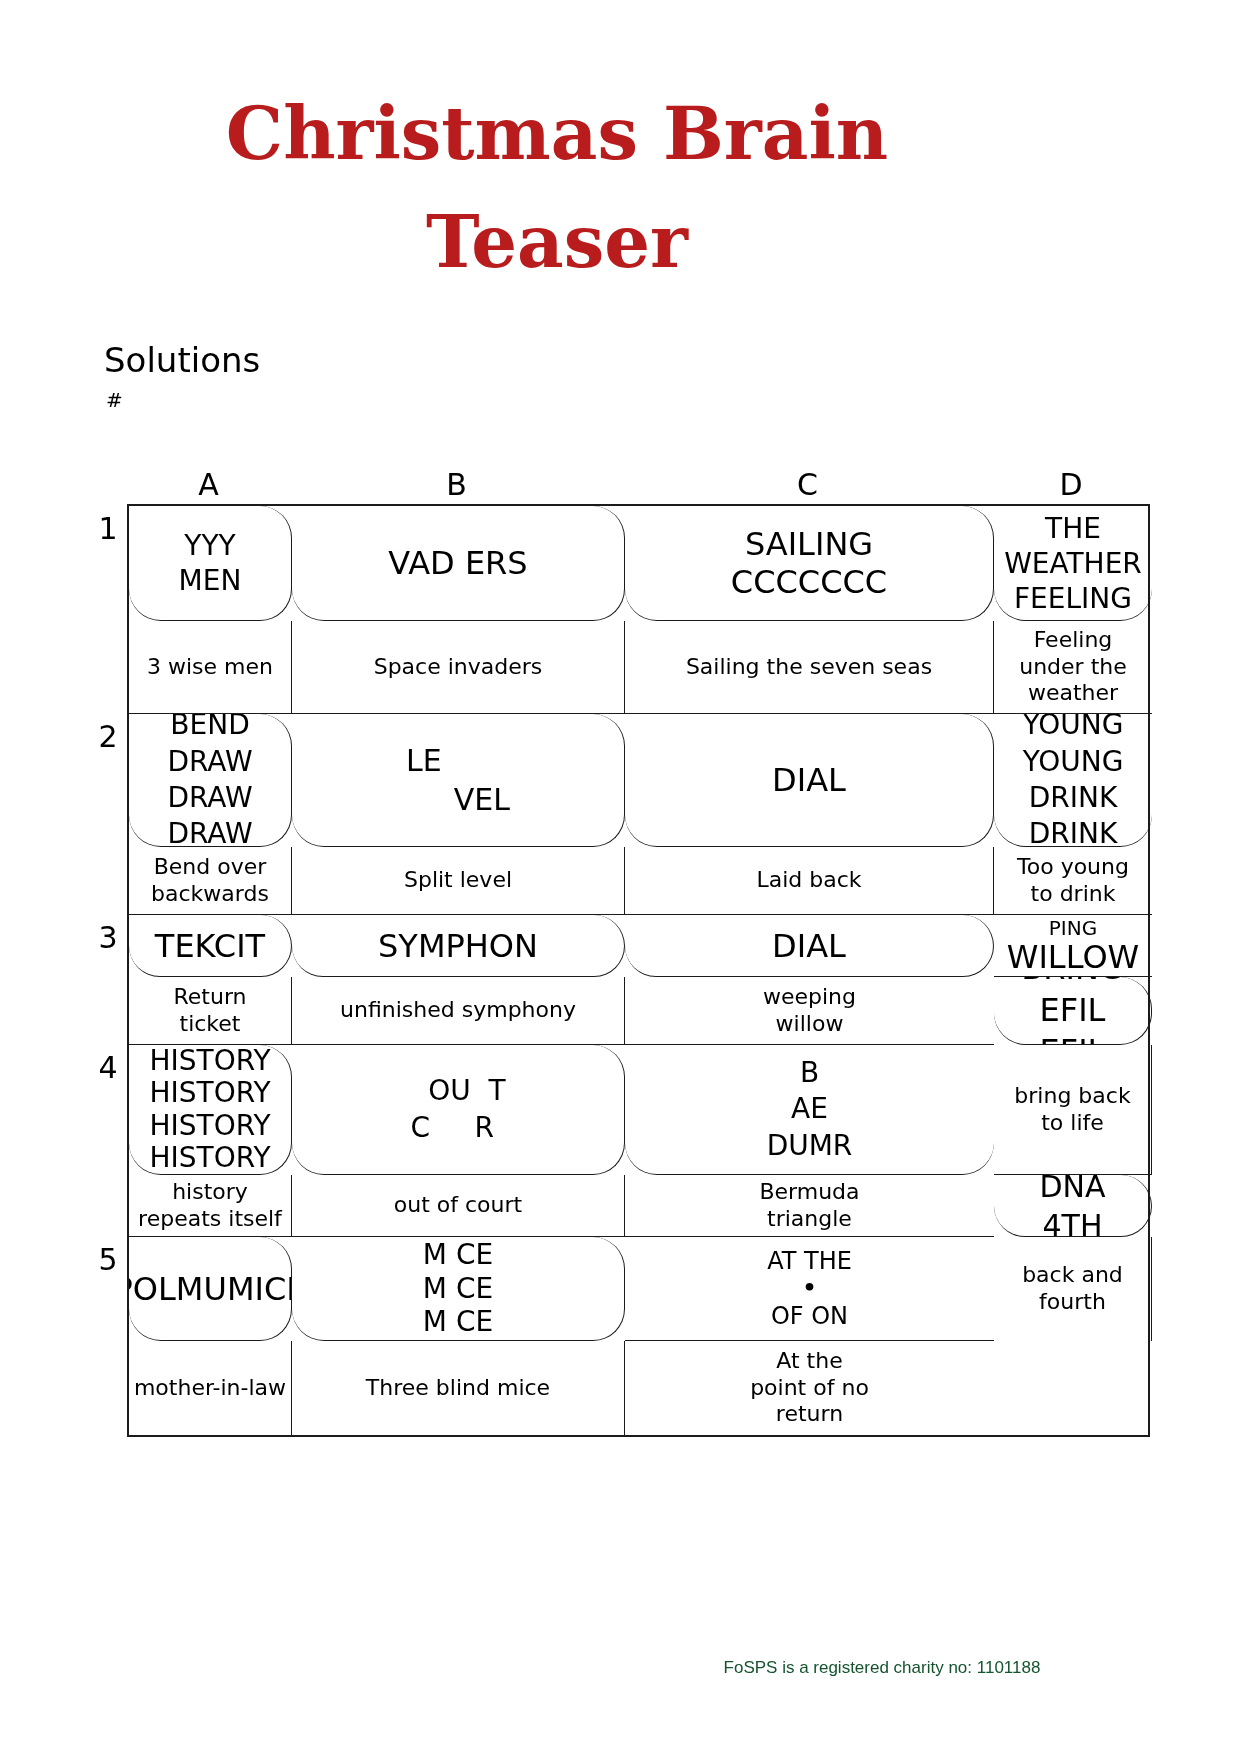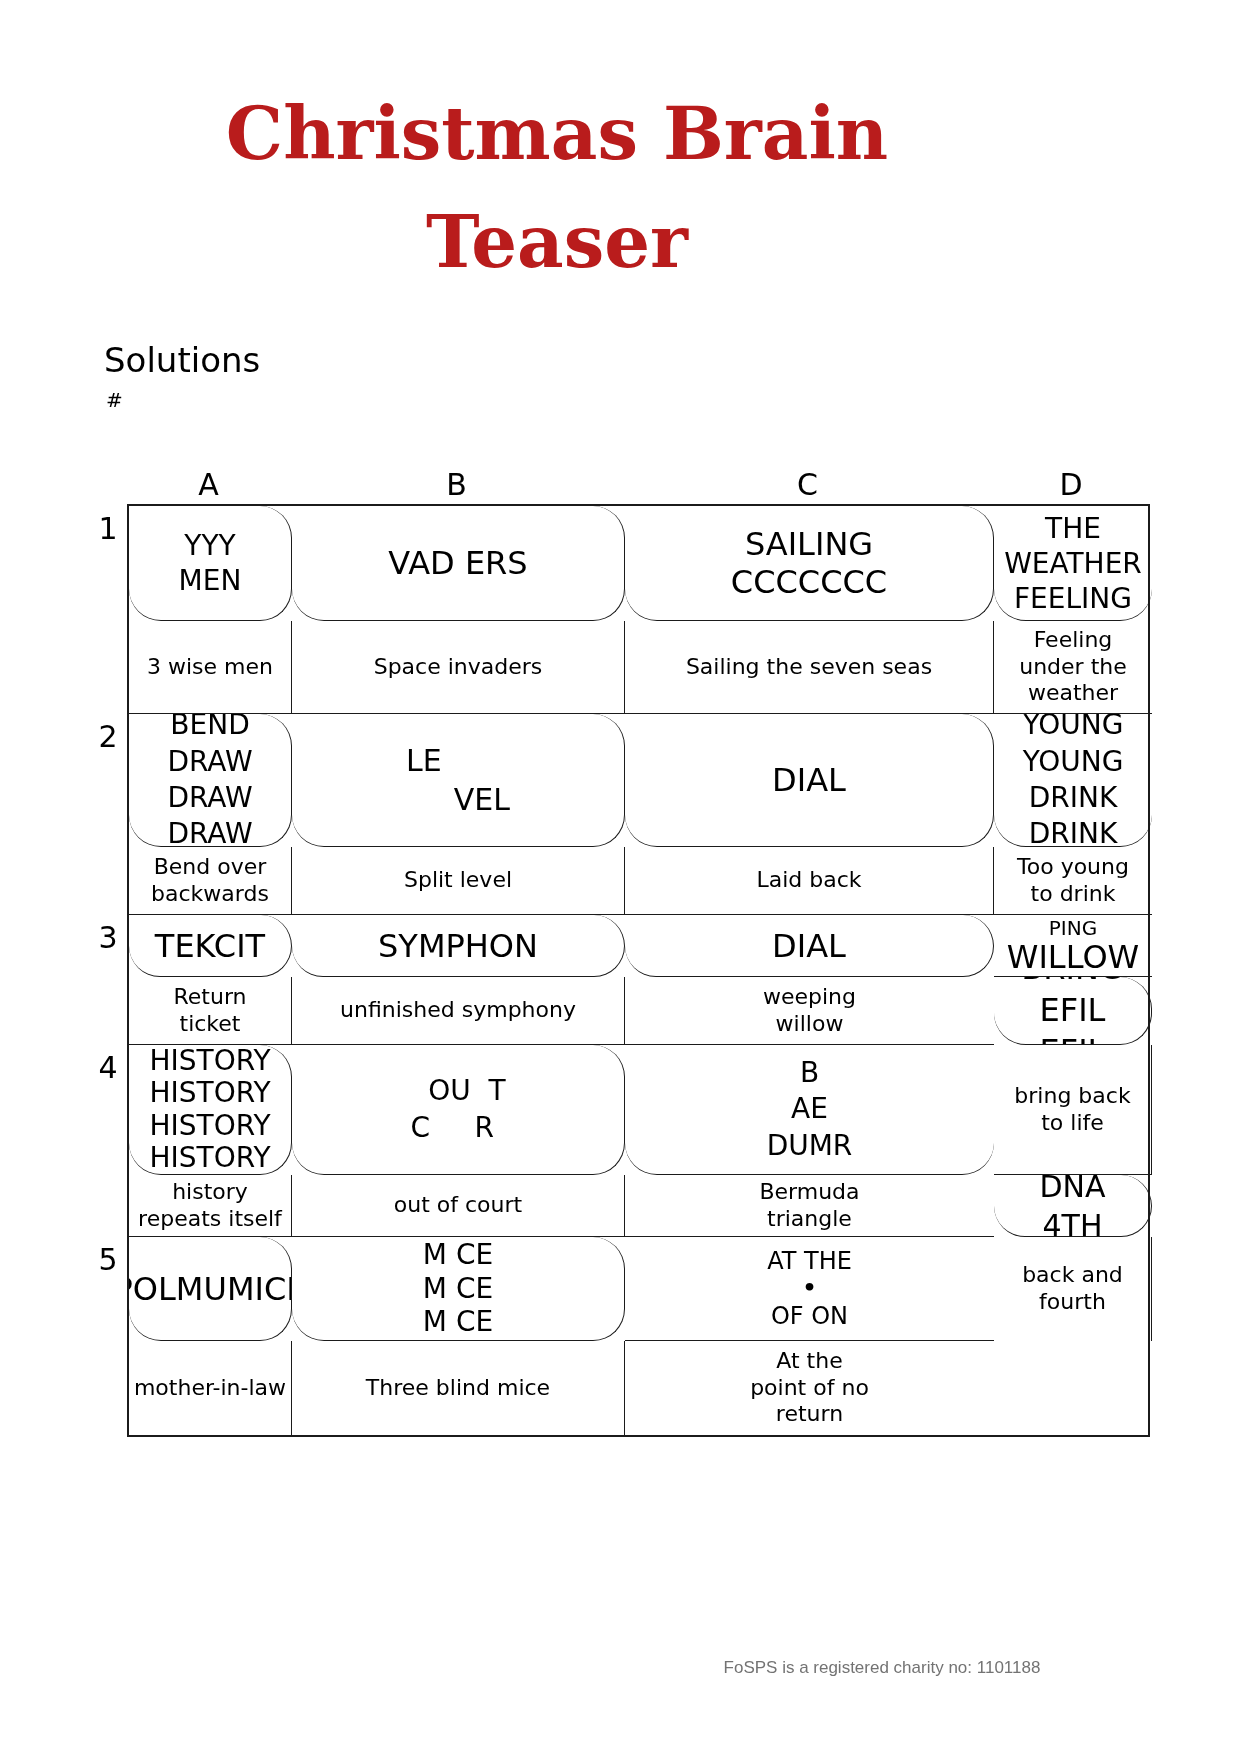--- a/index.html
+++ b/index.html
@@ -46,21 +46,21 @@
   .fs30{font-size:30px}.fs32{font-size:32px}
   .lh12{line-height:1.2}.lh13{line-height:1.3}.lh116{line-height:1.16}
   .pre{white-space:pre;text-align:left;}
   .willow{font-size:32px;line-height:1.1;}
   .ping{font-size:20px;line-height:1.2;}
   .bullet{font-size:22px;font-weight:bold;line-height:1.1;}
   .atthe{font-size:24px;line-height:1.25;}
   
   .footer{
     position:absolute;left:680px;top:1658px;width:404px;text-align:center;
-    font-family:"Liberation Sans",sans-serif;font-size:17px;color:#737373;
+    font-family:"Liberation Sans",sans-serif;font-size:17px;color:#14532d;
   }
 </style>
 </head>
 <body>
 
 <div class="page">
 
   <div class="title">
     <div>Christmas Brain</div>
     <div>Teaser</div>

